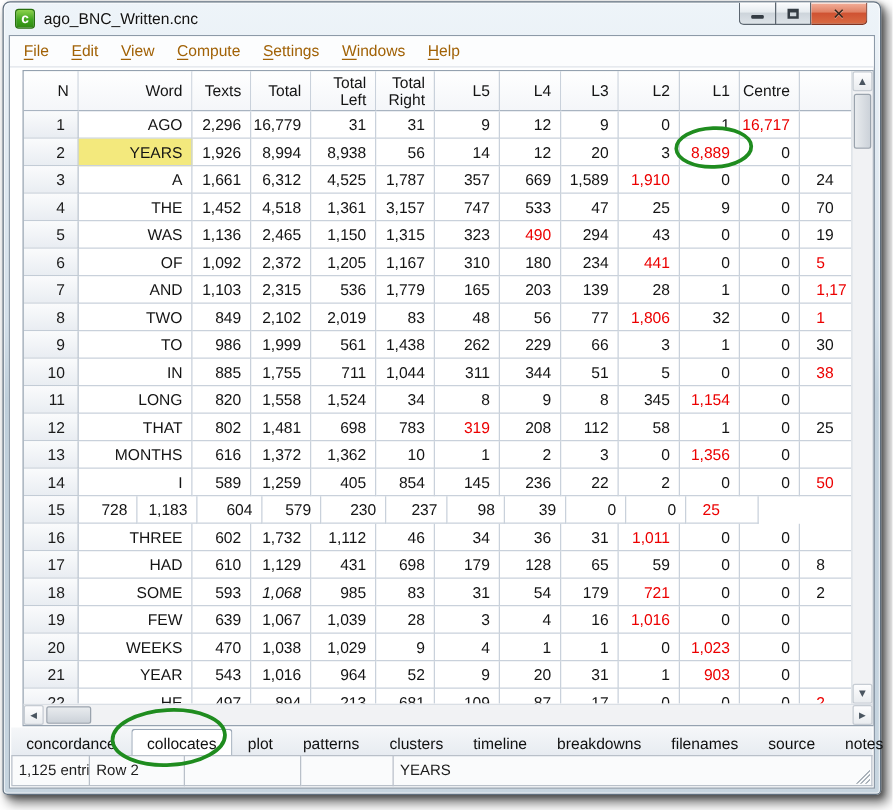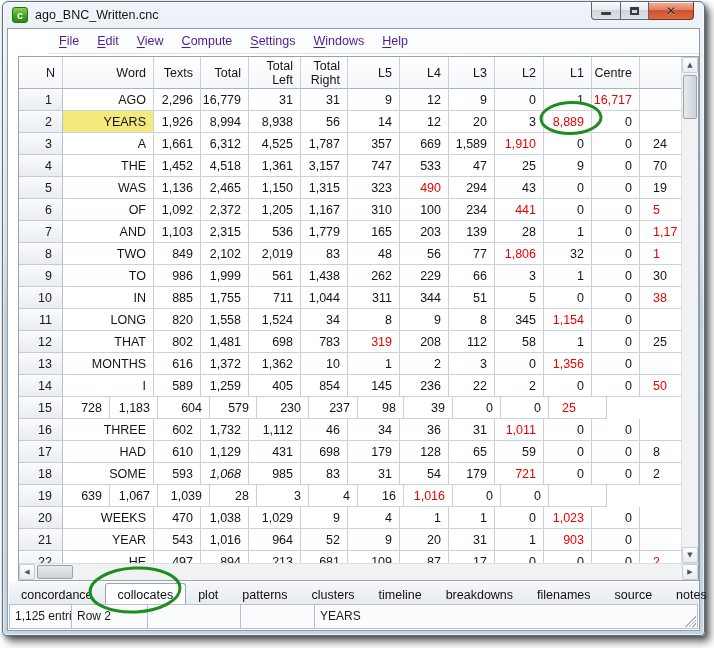--- a/index.html
+++ b/index.html
@@ -50,21 +50,21 @@
   .glyph-max{width:9px;height:8px;border:2px solid #343c44;border-top-width:3px;box-sizing:border-box;}
   .glyph-close{font-size:12px;font-weight:bold;color:#31271f;line-height:12px;
     font-family:"DejaVu Sans",sans-serif;text-shadow:0 1px 0 rgba(255,255,255,.35);}
   
   .inner{
     position:absolute;left:4px;right:4px;top:26px;bottom:4px;
     background:#ffffff;border:1px solid #8d9aa8;box-sizing:border-box;
   }
   .menubar{
     height:24px;background:#fcfdfe;border-bottom:1px solid #dfe4ea;
-    display:flex;align-items:center;padding-left:2px;font-size:12.5px;color:#4c1d95;margin-left:40px;
+    display:flex;align-items:center;padding-left:2px;font-size:12.5px;color:#a16207;
   }
   .menu-item{padding:3px 9px;cursor:default;}
   .menu-item u{text-underline-offset:2px;}
   
   .tablepanel{
     position:absolute;left:10px;top:27px;width:681px;height:525px;
     border:1px solid #95a2b0;box-sizing:border-box;background:#fff;
   }
   .tablewrap{position:absolute;left:0;top:0;width:662px;height:506px;overflow:hidden;}
   .trow{display:flex;height:22px;}
@@ -265,21 +265,21 @@
               <div class="cell partial" style="width: 58px;">19</div>
             </div>
             <div class="trow">
               <div class="cell ncell" style="width: 44px;">6</div>
               <div class="cell" style="width: 91px;">OF</div>
               <div class="cell" style="width: 47px;">1,092</div>
               <div class="cell" style="width: 48px;">2,372</div>
               <div class="cell" style="width: 52px;">1,205</div>
               <div class="cell" style="width: 47px;">1,167</div>
               <div class="cell" style="width: 52px;">310</div>
-              <div class="cell" style="width: 49px;">100</div>
+              <div class="cell" style="width: 49px;">180</div>
               <div class="cell" style="width: 46px;">234</div>
               <div class="cell red" style="width: 49px;">441</div>
               <div class="cell" style="width: 48px;">0</div>
               <div class="cell" style="width: 48px;">0</div>
               <div class="cell red partial" style="width: 58px;">5</div>
             </div>
             <div class="trow">
               <div class="cell ncell" style="width: 44px;">7</div>
               <div class="cell" style="width: 91px;">AND</div>
               <div class="cell" style="width: 47px;">1,103</div>
@@ -453,20 +453,21 @@
               <div class="cell" style="width: 52px;">31</div>
               <div class="cell" style="width: 49px;">54</div>
               <div class="cell" style="width: 46px;">179</div>
               <div class="cell red" style="width: 49px;">721</div>
               <div class="cell" style="width: 48px;">0</div>
               <div class="cell" style="width: 48px;">0</div>
               <div class="cell partial" style="width: 58px;">2</div>
             </div>
             <div class="trow">
               <div class="cell ncell" style="width: 44px;">19</div>
+              <div class="cell" style="width: 91px;">FEW</div>
               <div class="cell" style="width: 47px;">639</div>
               <div class="cell" style="width: 48px;">1,067</div>
               <div class="cell" style="width: 52px;">1,039</div>
               <div class="cell" style="width: 47px;">28</div>
               <div class="cell" style="width: 52px;">3</div>
               <div class="cell" style="width: 49px;">4</div>
               <div class="cell" style="width: 46px;">16</div>
               <div class="cell red" style="width: 49px;">1,016</div>
               <div class="cell" style="width: 48px;">0</div>
               <div class="cell" style="width: 48px;">0</div>

